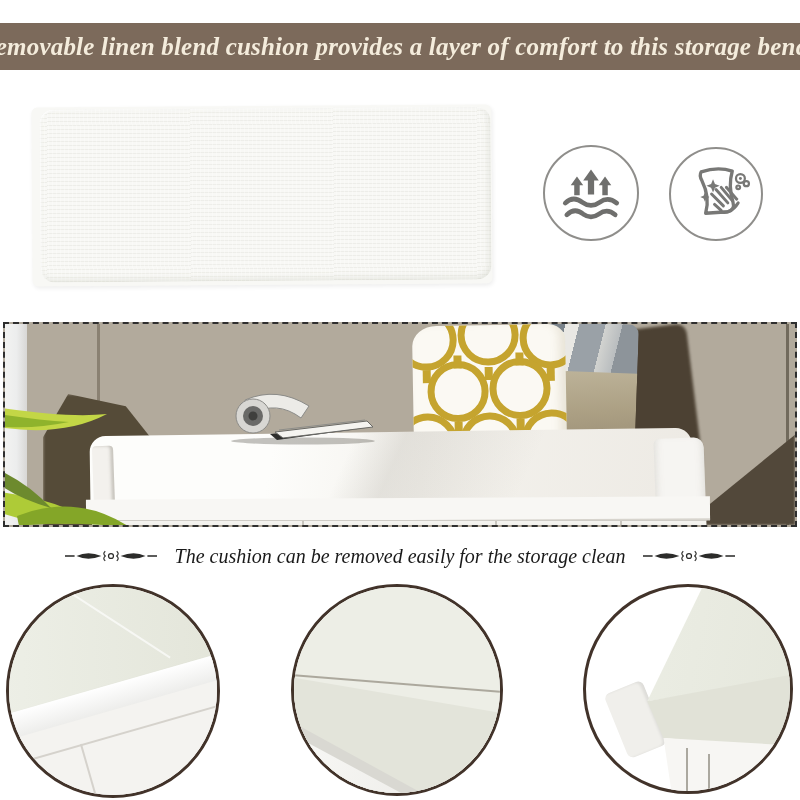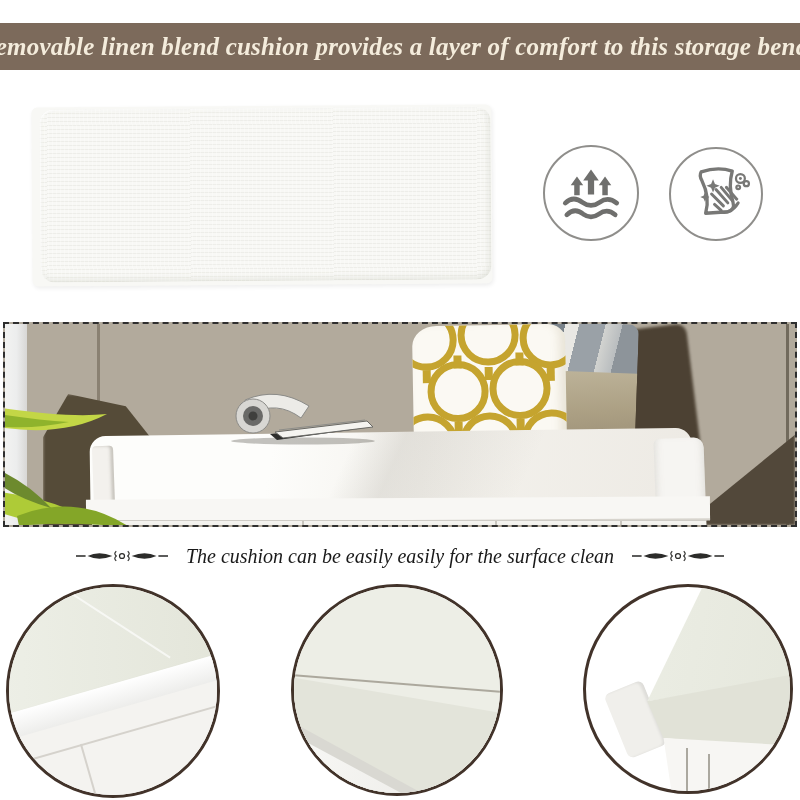--- a/index.html
+++ b/index.html
@@ -234,21 +234,21 @@
     <g fill="#2c2c2a" stroke="#2c2c2a">
       <rect x="0" y="7.2" width="10" height="1.6" stroke="none"></rect>
       <path d="M12 8 Q24 2.5 38 8 Q24 13.5 12 8 Z" stroke="none"></path>
       <path d="M42 3 Q39 5.5 42 8 Q39 10.5 42 13" fill="none" stroke-width="1.2"></path>
       <circle cx="48" cy="8" r="2.6" fill="none" stroke-width="1.3"></circle>
       <path d="M54 3 Q57 5.5 54 8 Q57 10.5 54 13" fill="none" stroke-width="1.2"></path>
       <path d="M58 8 Q72 2.5 84 8 Q72 13.5 58 8 Z" stroke="none"></path>
       <rect x="86" y="7.2" width="10" height="1.6" stroke="none"></rect>
     </g>
   </svg>
-  <span class="divider-text">The cushion can be easily easily for the surface clean</span>
+  <span class="divider-text">The cushion can be removed easily for the storage clean</span>
   <svg width="92" height="16" viewBox="0 0 96 16">
     <g fill="#2c2c2a" stroke="#2c2c2a">
       <rect x="0" y="7.2" width="10" height="1.6" stroke="none"></rect>
       <path d="M12 8 Q24 2.5 38 8 Q24 13.5 12 8 Z" stroke="none"></path>
       <path d="M42 3 Q39 5.5 42 8 Q39 10.5 42 13" fill="none" stroke-width="1.2"></path>
       <circle cx="48" cy="8" r="2.6" fill="none" stroke-width="1.3"></circle>
       <path d="M54 3 Q57 5.5 54 8 Q57 10.5 54 13" fill="none" stroke-width="1.2"></path>
       <path d="M58 8 Q72 2.5 84 8 Q72 13.5 58 8 Z" stroke="none"></path>
       <rect x="86" y="7.2" width="10" height="1.6" stroke="none"></rect>
     </g>

